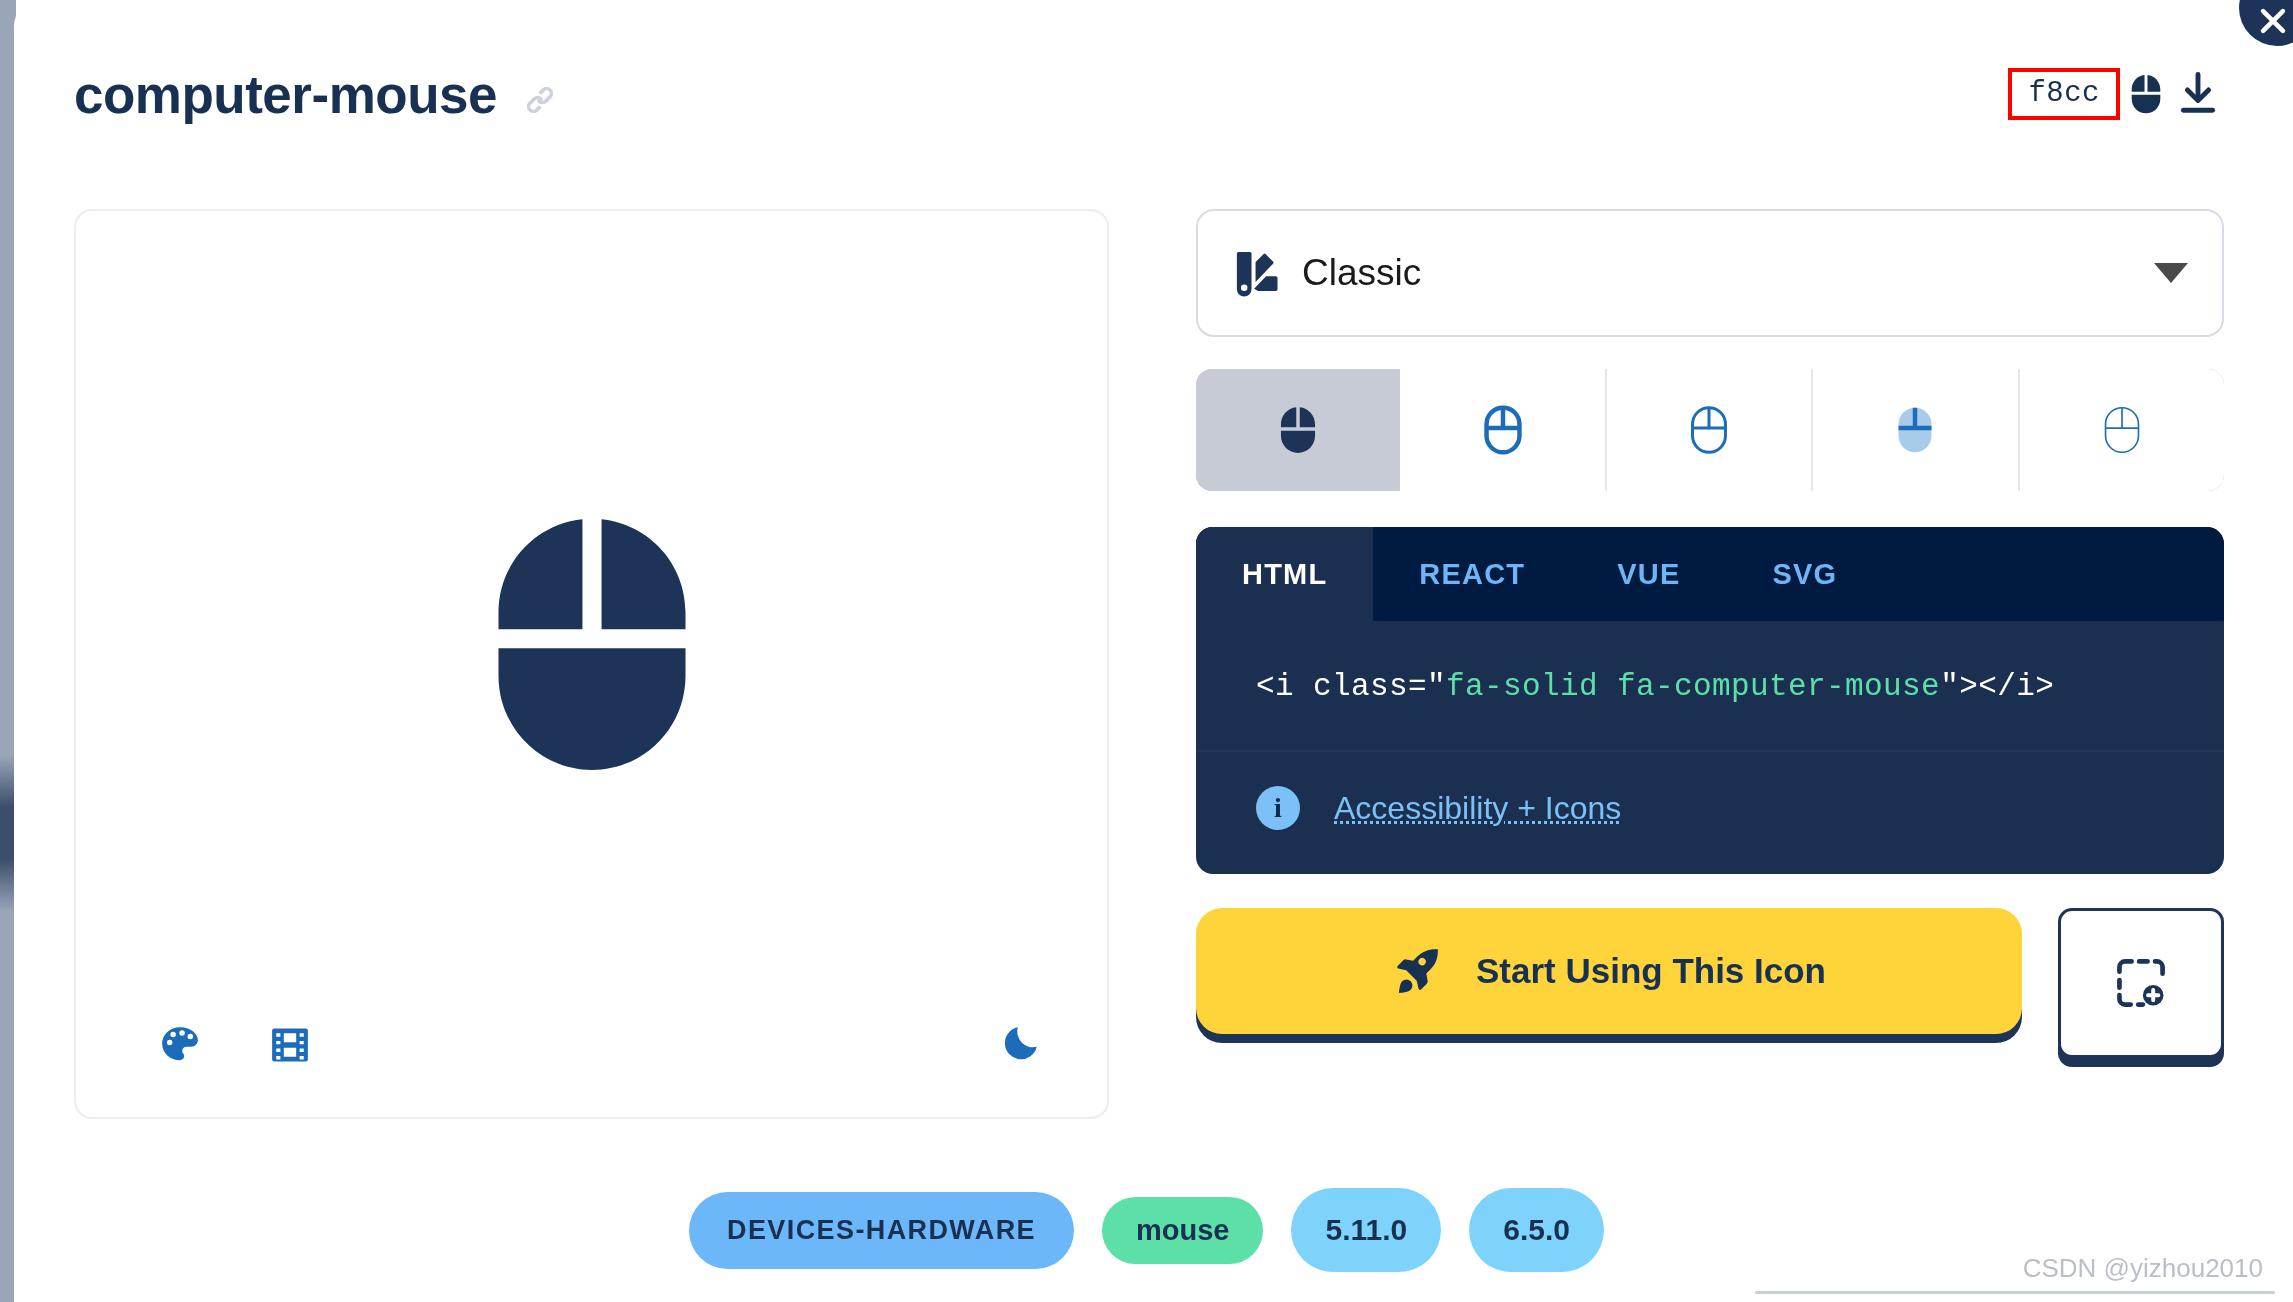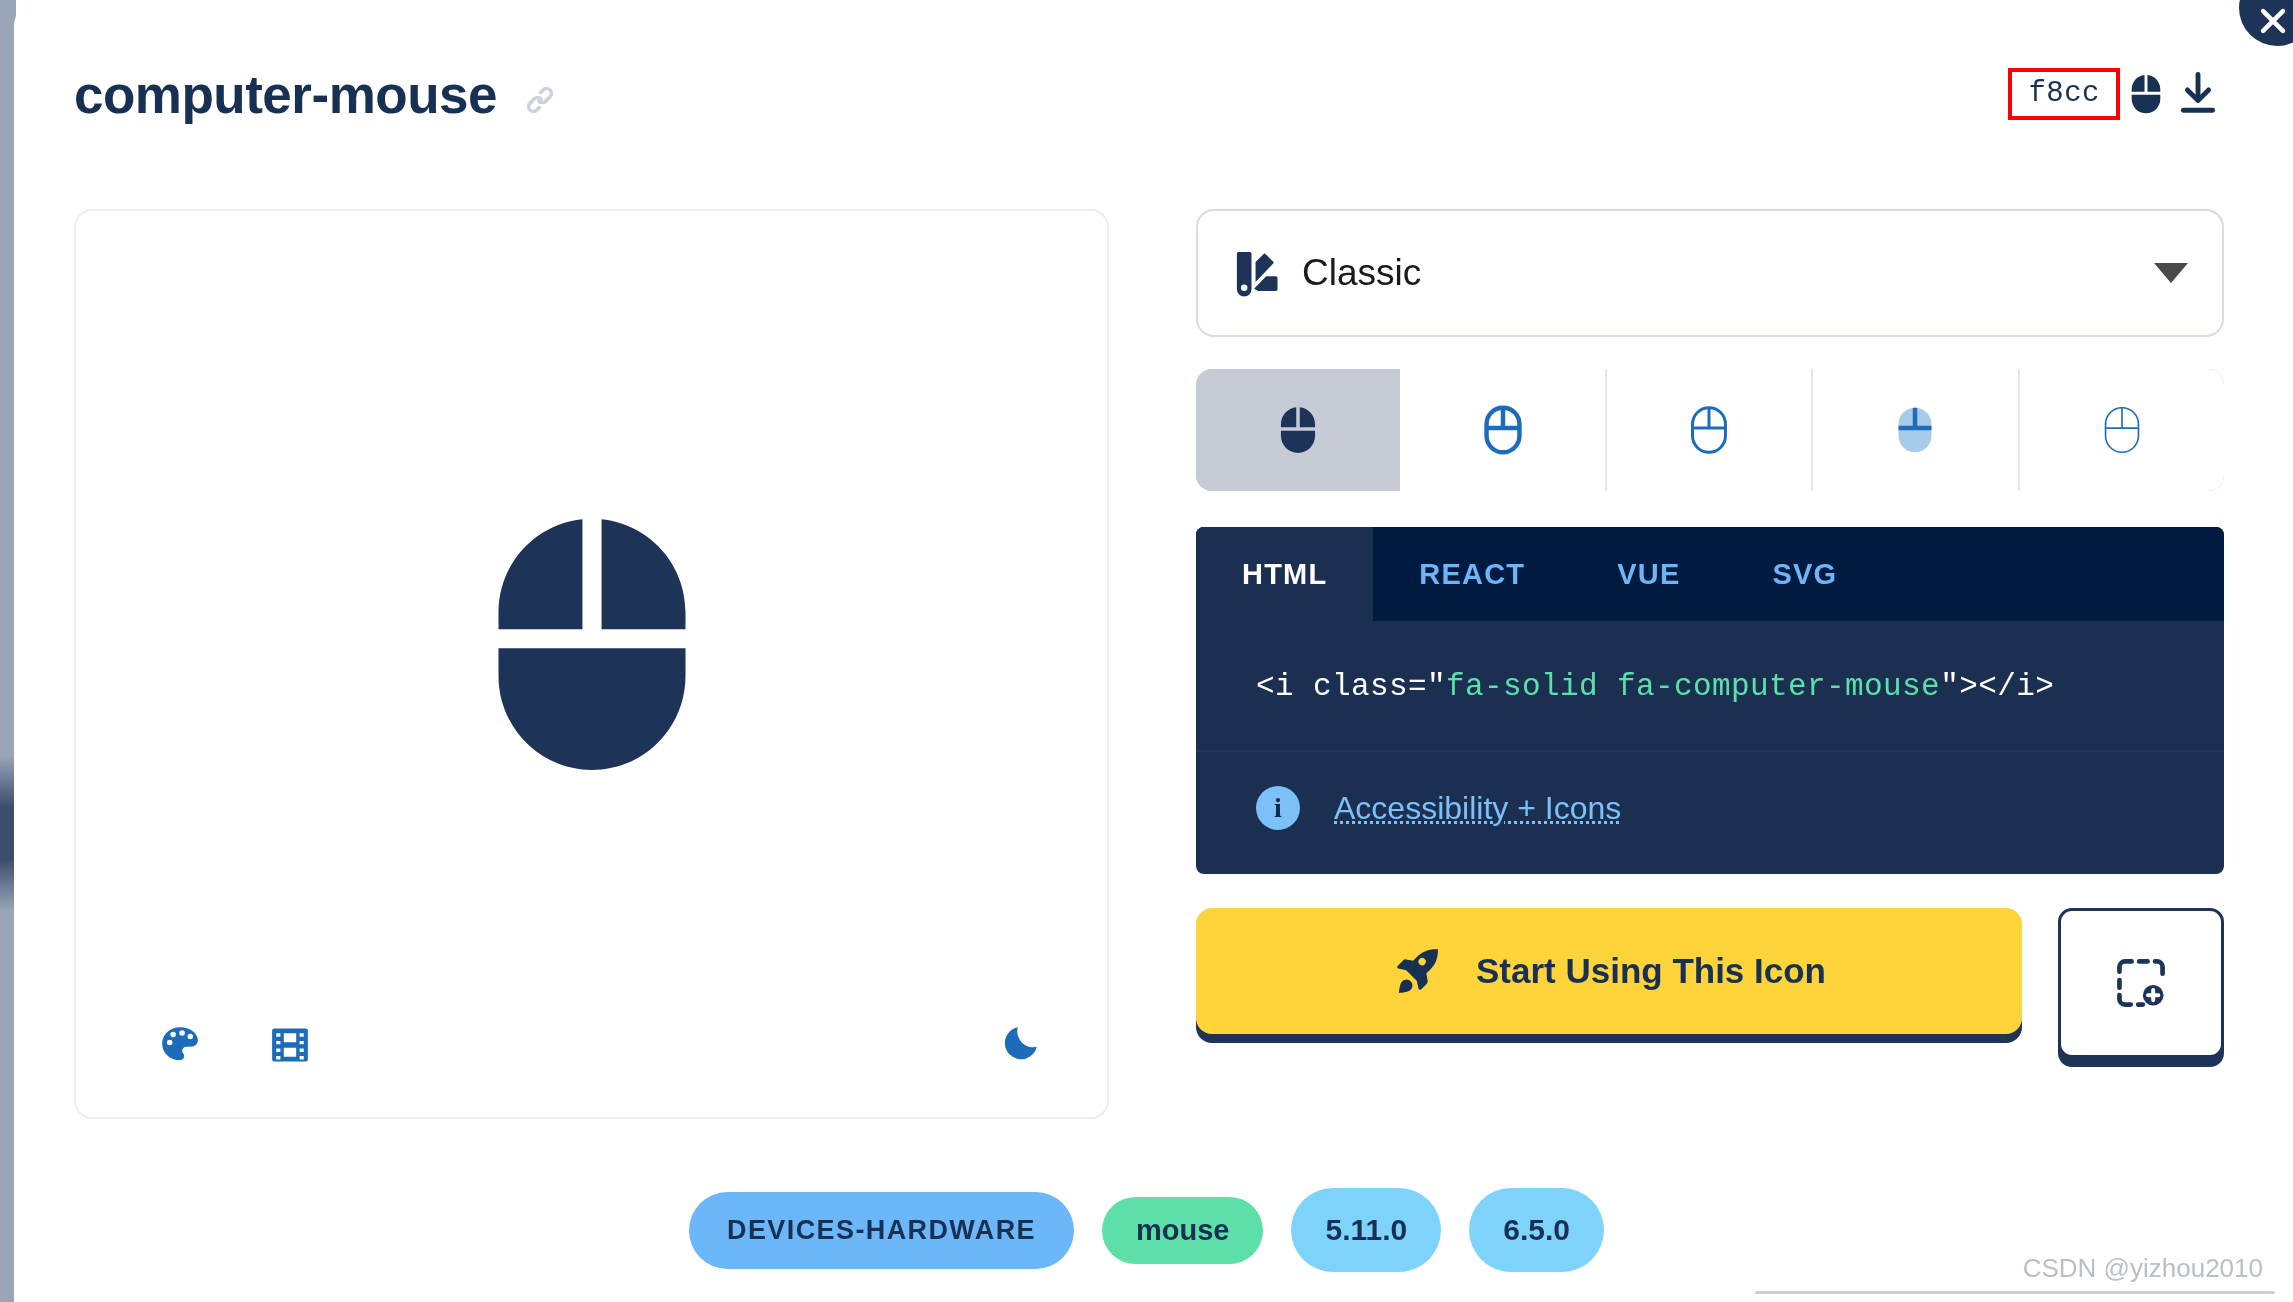--- a/index.html
+++ b/index.html
@@ -89,21 +89,21 @@
   }
   .variant {
     flex: 1 1 0; display: flex; align-items: center; justify-content: center;
     background: #fff; border-right: 2px solid #e3e6ec; cursor: pointer;
   }
   .variant:last-child { border-right: none; border-top-right-radius: 16px; border-bottom-right-radius: 16px;}
   .variant.active { background: #c7cbd6; border-right: none; }
   .variant svg { width: 62px; height: 62px; }
 
   .code-panel {
-    margin-top: 36px; width: 100%; border-radius: 8px; overflow: hidden;
+    margin-top: 36px; width: 100%; border-radius: 17px; overflow: hidden;
     background: #1b3050;
   }
   .code-tabs { display: flex; background: #001b41; height: 94px; align-items: stretch; }
   .code-tab {
     display: flex; align-items: center; padding: 0 46px;
     font-size: 29px; font-weight: 700; letter-spacing: 1.2px;
     color: #6fb5f5; background: transparent; border: none; cursor: pointer;
     font-family: "Liberation Sans", sans-serif;
   }
   .code-tab.active { background: #1b3050; color: #ffffff; }
@@ -121,21 +121,21 @@
     color: #12294a; font-weight: 700; font-size: 28px; font-family: "Liberation Serif", serif;
   }
   .a11y-link {
     font-size: 32px; color: #7cc0f8; text-decoration: underline;
     text-decoration-style: dotted; cursor: pointer;
   }
 
   .cta-row { margin-top: 34px; display: flex; gap: 36px; align-items: flex-start; }
   .cta-primary {
     flex: 1 1 auto; height: 126px; background: #ffd43b; color: #183153;
-    border: none; border-radius: 16px; box-shadow: 0 9px 0 0 #1d3458;
+    border: none; border-radius: 26px; box-shadow: 0 9px 0 0 #1d3458;
     display: flex; align-items: center; justify-content: center; gap: 32px;
     font-size: 35px; font-weight: 700; cursor: pointer;
     font-family: "Liberation Sans", sans-serif;
   }
   .cta-primary svg { width: 52px; height: 52px; }
   .cta-secondary {
     width: 166px; height: 150px; background: #fff; border: 3px solid #1d3458;
     border-radius: 14px; box-shadow: 0 9px 0 0 #1d3458;
     display: flex; align-items: center; justify-content: center; cursor: pointer;
   }

